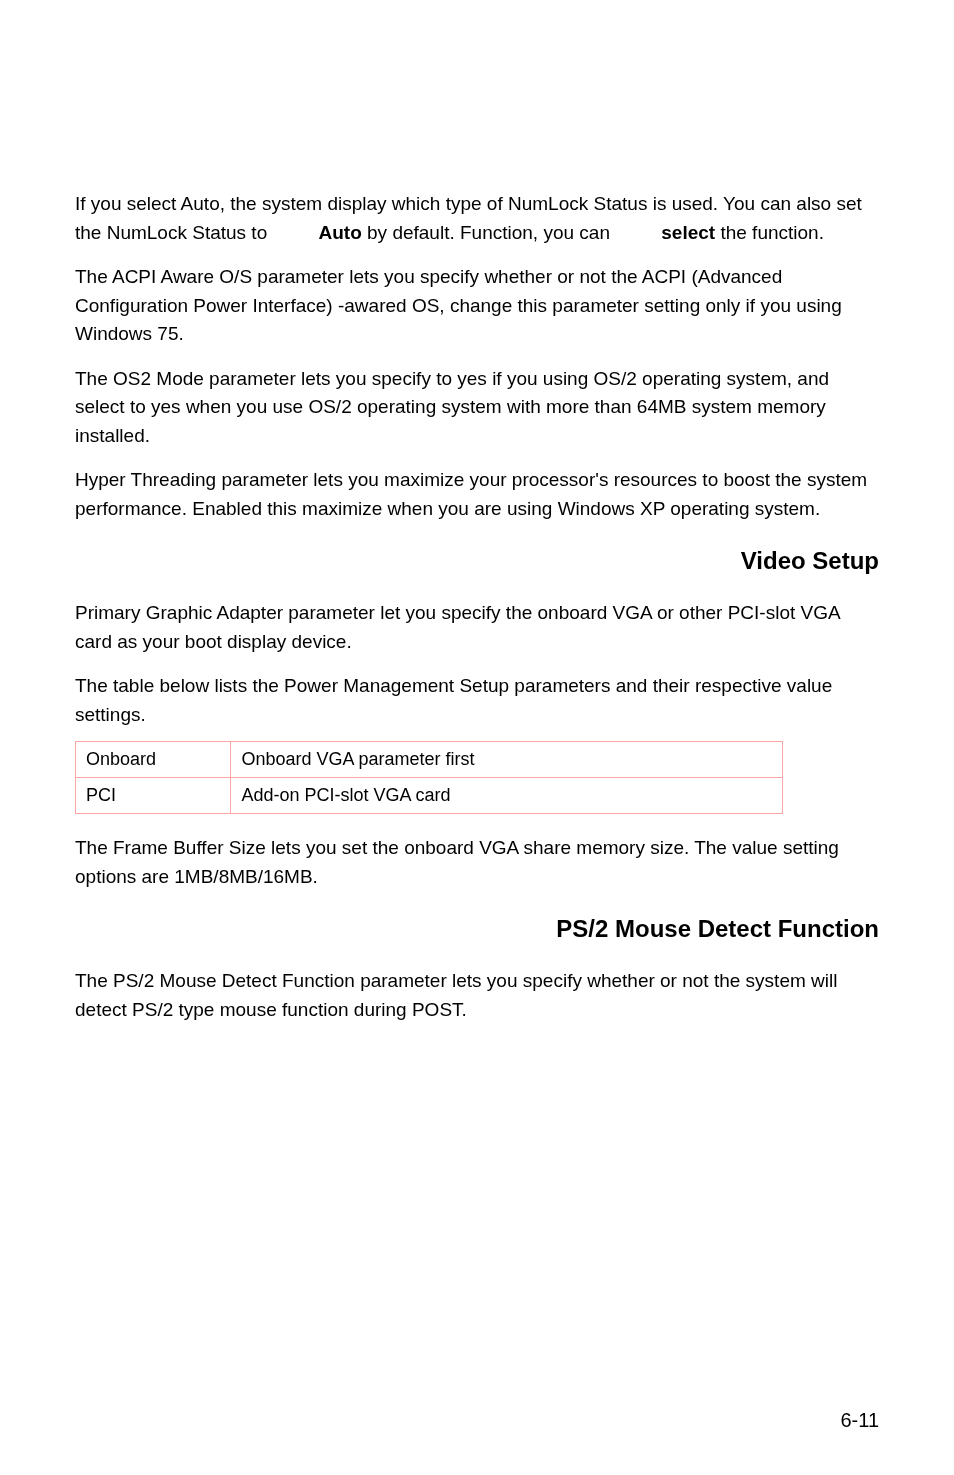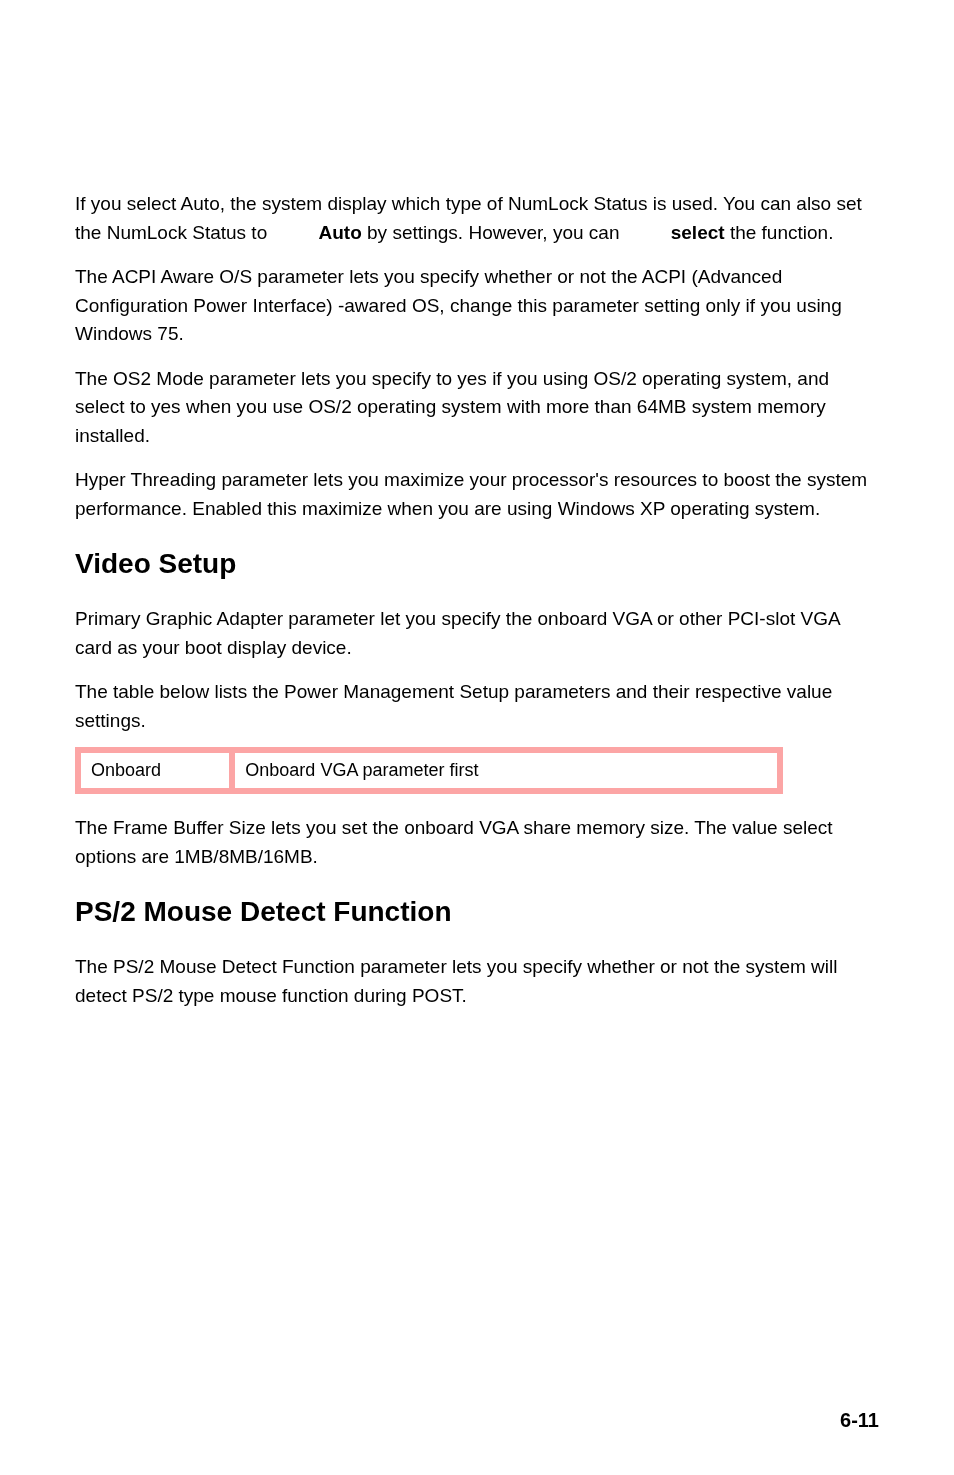--- a/index.html
+++ b/index.html
@@ -16,79 +16,84 @@
       padding: 190px 75px 40px 75px;
       position: relative;
       font-size: 19px;
       line-height: 1.5;
     }
     .paragraph {
       margin-bottom: 16px;
     }
     .section-heading {
       font-weight: bold;
-      font-size: 28px;
+      font-size: 24px;
       margin-top: 20px;
       margin-bottom: 20px;
+      text-align: right;
     }
     .bold {
       font-weight: bold;
       margin-left: 46px;
     }
     table {
       border-collapse: collapse;
       margin: 10px 0 20px 0;
       width: 88%;
     }
     table td {
-      border: 6px solid #fca5a5;
+      border: 1px solid #fca5a5;
       padding: 4px 10px;
       font-size: 18px;
     }
     table td:first-child {
       width: 22%;
     }
     .page-number {
       position: absolute;
       bottom: 40px;
       right: 75px;
-      font-weight: bold;
+      font-weight: normal;
       font-size: 20px;
     }
     .block {
       margin-bottom: 12px;
     }
   </style>
 </head>
 <body>
 
 <div class="paragraph">
-  <span>If you select Auto, the system display which type of NumLock Status is used. You can also set the NumLock Status to </span><span class="bold">Auto</span><span> by settings. However, you can </span><span class="bold">select</span><span> the function.</span>
+  <span>If you select Auto, the system display which type of NumLock Status is used. You can also set the NumLock Status to </span><span class="bold">Auto</span><span> by default. Function, you can </span><span class="bold">select</span><span> the function.</span>
 </div>
 
 <div class="paragraph">The ACPI Aware O/S parameter lets you specify whether or not the ACPI (Advanced Configuration Power Interface) -awared OS, change this parameter setting only if you using Windows 75.</div>
 
 <div class="paragraph">The OS2 Mode parameter lets you specify to yes if you using OS/2 operating system, and select to yes when you use OS/2 operating system with more than 64MB system memory installed.</div>
 
 <div class="paragraph">Hyper Threading parameter lets you maximize your processor's resources to boost the system performance. Enabled this maximize when you are using Windows XP operating system.</div>
 
 <div class="section-heading">Video Setup</div>
 
 <div class="paragraph">Primary Graphic Adapter parameter let you specify the onboard VGA or other PCI-slot VGA card as your boot display device.</div>
 
 <div class="block">The table below lists the Power Management Setup parameters and their respective value settings.</div>
 
 <table>
   <tbody>
       <tr>
     <td>Onboard</td>
     <td>Onboard VGA parameter first</td>
   </tr>
+  <tr>
+    <td>PCI</td>
+    <td>Add-on PCI-slot VGA card</td>
+  </tr>
 </tbody>
   </table>
 
-<div class="paragraph">The Frame Buffer Size lets you set the onboard VGA share memory size. The value select options are 1MB/8MB/16MB.</div>
+<div class="paragraph">The Frame Buffer Size lets you set the onboard VGA share memory size. The value setting options are 1MB/8MB/16MB.</div>
 
 <div class="section-heading">PS/2 Mouse Detect Function</div>
 
 <div class="paragraph">The PS/2 Mouse Detect Function parameter lets you specify whether or not the system will detect PS/2 type mouse function during POST.</div>
 
 <div class="page-number">6-11</div>
 
 </body></html>

